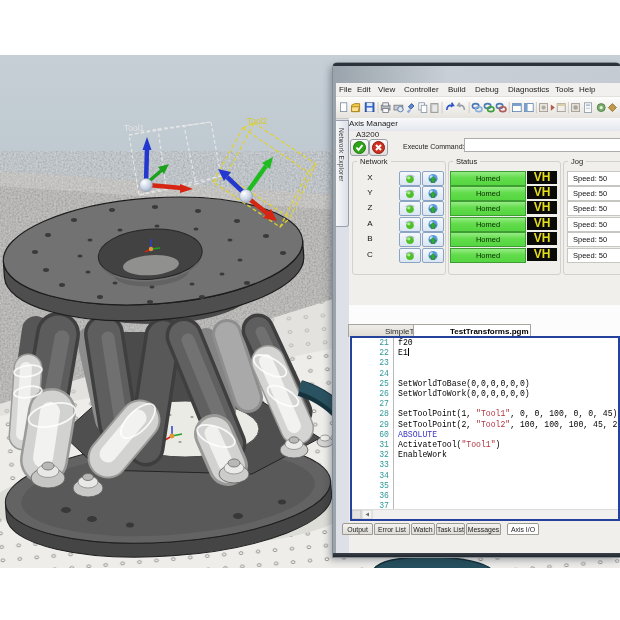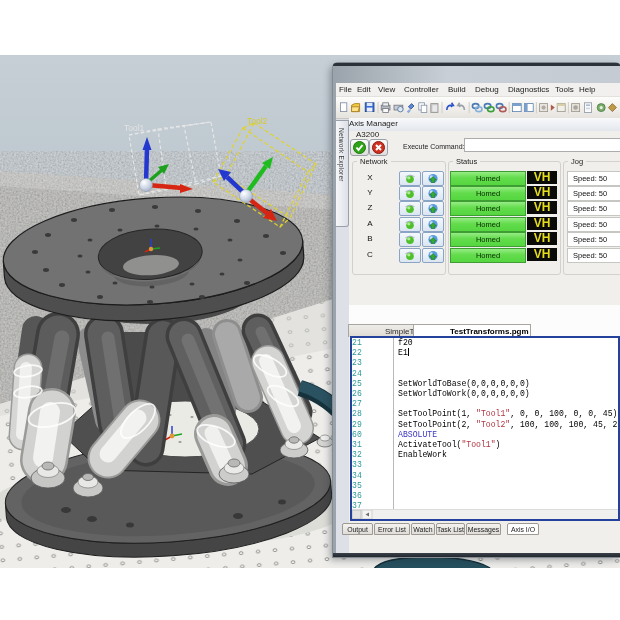--- a/index.html
+++ b/index.html
@@ -54,21 +54,21 @@
 .ttab.act{background:#fff;font-weight:bold;z-index:3;}
 .ftab{position:absolute;height:12px;font-size:8px;line-height:13px;text-align:left;color:#2a2a2a;
   background:linear-gradient(#efede9,#dedbd4);border:1px solid #a9a69f;border-bottom:none;padding-left:36px;}
 .ftab.act{background:#fff;font-weight:bold;color:#000;}
 .btab{position:absolute;box-sizing:border-box;height:12px;font-size:6.9px;line-height:12px;text-align:center;color:#222;
   background:linear-gradient(#f4f3f1,#e0ddd8);border:1px solid #9d9a94;border-radius:2px 2px 0 0;}
 .btab.act{background:#fff;}
 #editor{position:absolute;background:#fff;border:2px solid #24429b;}
 #gutter{position:absolute;left:0;top:0;width:41px;bottom:9px;background:#fff;border-right:1px solid #b9b9b9;}
 #code,#gutter{font-family:"Liberation Mono",monospace;font-size:8.15px;line-height:10.2px;}
-#gutter div{padding-right:4px;color:#2f9a9a;}
+#gutter div{text-align:right;padding-right:4px;color:#2f9a9a;}
 #code{position:absolute;left:46px;top:0;right:0;bottom:9px;overflow:hidden;color:#000;white-space:pre;}
 #hscroll{position:absolute;left:0;right:0;bottom:0;height:9px;background:#f0f0ee;border-top:1px solid #dcdcdc;}
 #statusbar{position:absolute;left:0;right:0;bottom:0;height:17px;font-size:7.5px;
   background:linear-gradient(#f8f7f5,#e2dfda 55%,#d6d2cb);border-top:1px solid #b9b5ae;}
 .sep{position:absolute;top:2px;width:1px;height:13px;background:#c3bfb8;}
 .kw{color:#3a35c2;font-weight:normal;}
 .str{color:#b03540;}
 </style>
 </head>
 <body>

